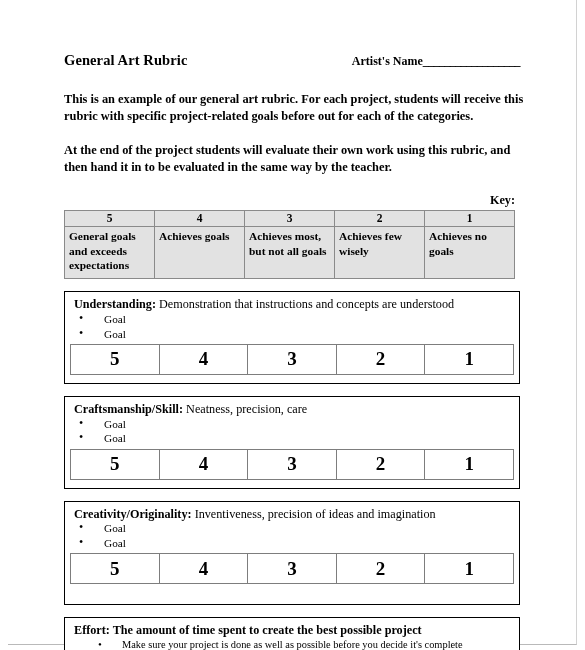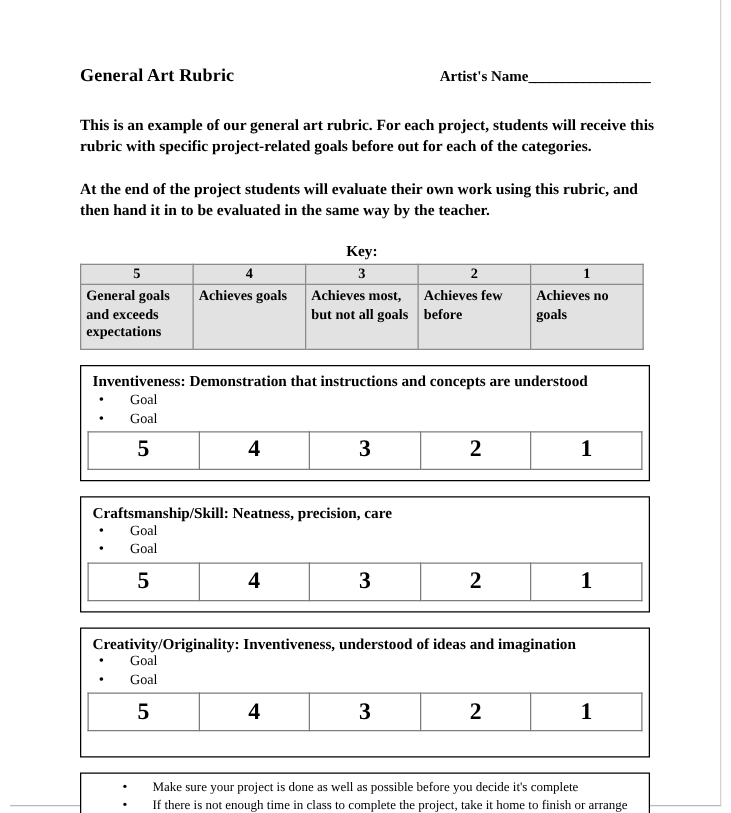--- a/index.html
+++ b/index.html
@@ -63,21 +63,21 @@
     margin-bottom: 17px;
   }
   .intro:last-of-type { margin-bottom: 0; }
 
   
   .key-wrap {
     margin-top: 15px;
     width: 451px;
   }
   .key-label {
-    text-align: center;
+    text-align: right;
     font-size: 12.2px;
     font-weight: bold;
     margin-bottom: 2px;
   }
   table.key {
     border-collapse: collapse;
     width: 451px;
     table-layout: fixed;
     background: #e2e2e2;
   }
@@ -111,21 +111,21 @@
     background: #ffffff;
   }
   .section.pad-bottom { padding-bottom: 20px; }
   .section.pad-bottom-sm { padding-bottom: 8px; }
   .section-title {
     font-size: 12.2px;
     line-height: 1.2;
     padding: 0 6px 0 9px;
   }
   .section-title b { font-weight: bold; }
-  .section-title .desc { font-weight: bold; text-align: center; }
+  .section-title .desc { font-weight: normal; text-align: center; }
   .section-title.all-bold { font-weight: bold; }
 
   ul.goals {
     list-style: none;
     margin: 0 0 3px 0;
     padding: 0;
   }
   ul.goals li {
     font-size: 11.3px;
     line-height: 1.28;
@@ -188,29 +188,29 @@
             <th>3</th>
             <th>2</th>
             <th>1</th>
           </tr>
         </thead>
         <tbody>
           <tr>
             <td>General goals and exceeds expectations</td>
             <td>Achieves goals</td>
             <td>Achieves most, but not all goals</td>
-            <td>Achieves few before</td>
+            <td>Achieves few wisely</td>
             <td>Achieves no goals</td>
           </tr>
         </tbody>
       </table>
     </div>
 
     <div class="section pad-bottom-sm">
-      <div class="section-title"><b>Inventiveness:</b><span class="desc"> <span>Demonstration that instructions and concepts are understood</span></span></div>
+      <div class="section-title"><b>Understanding:</b><span class="desc"> <span>Demonstration that instructions and concepts are understood</span></span></div>
       <ul class="goals">
         <li>Goal</li>
         <li>Goal</li>
       </ul>
       <table class="score">
         <tbody>
             <tr>
           <td>5</td>
           <td>4</td>
           <td>3</td>
@@ -234,39 +234,40 @@
           <td>4</td>
           <td>3</td>
           <td>2</td>
           <td>1</td>
         </tr>
       </tbody>
         </table>
     </div>
 
     <div class="section pad-bottom">
-      <div class="section-title"><b>Creativity/Originality:</b><span class="desc"> <span>Inventiveness, understood of ideas and imagination</span></span></div>
+      <div class="section-title"><b>Creativity/Originality:</b><span class="desc"> <span>Inventiveness, precision of ideas and imagination</span></span></div>
       <ul class="goals">
         <li>Goal</li>
         <li>Goal</li>
       </ul>
       <table class="score">
         <tbody>
             <tr>
           <td>5</td>
           <td>4</td>
           <td>3</td>
           <td>2</td>
           <td>1</td>
         </tr>
       </tbody>
         </table>
     </div>
 
     <div class="section">
+      <div class="section-title all-bold"><b>Effort: The amount of time spent to create the best possible project</b></div>
       <ul class="goals deep">
         <li>Make sure your project is done as well as possible before you decide it's complete</li>
         <li>If there is not enough time in class to complete the project, take it home to finish or arrange time to come in outside of classtime.</li>
       </ul>
 
     </div>
 
   </div>
 </div>
 

